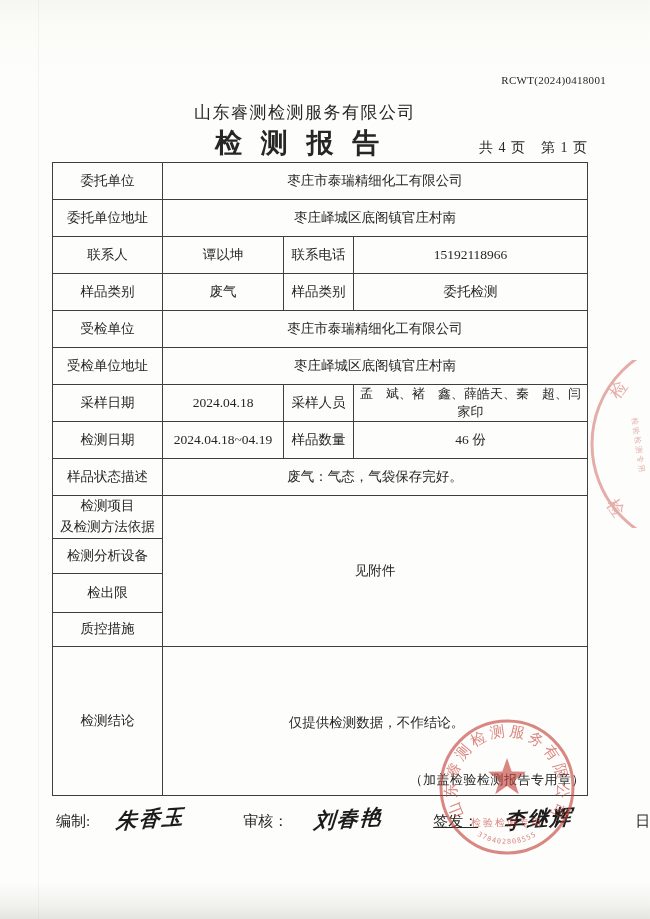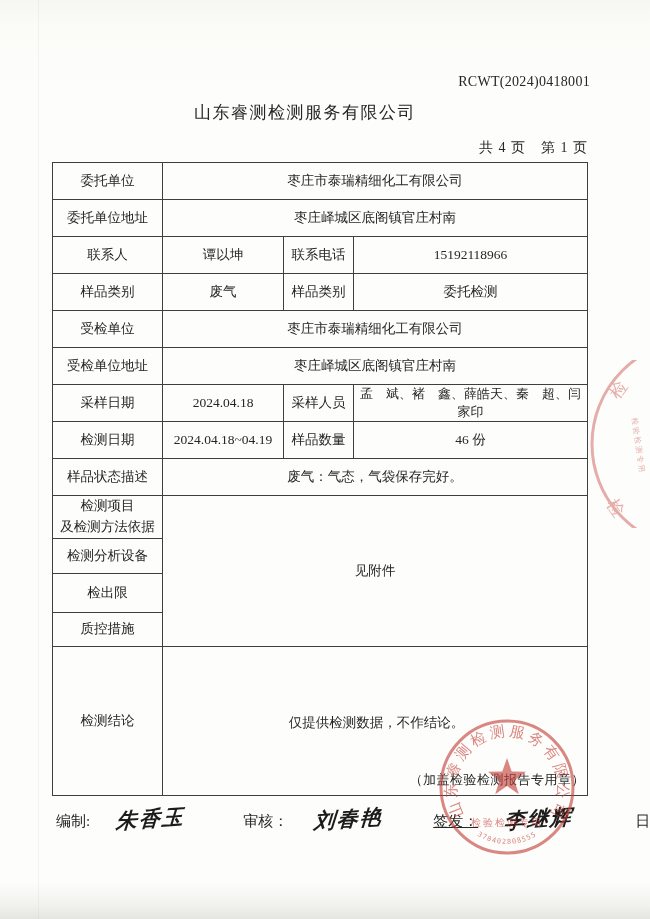--- a/index.html
+++ b/index.html
@@ -5,21 +5,21 @@
   html,body{margin:0;padding:0;background:#ffffff;}
   .page{
     position:relative;
     width:650px;height:919px;
     background:linear-gradient(180deg,#f6f6f3 0%,#fbfbf8 3%,#fdfdfb 10%,#fdfdfb 96%,#f1f1ee 98.5%,#e4e4e0 100%);
     font-family:"Liberation Serif","DejaVu Serif",serif;
     color:#262626;
     overflow:hidden;
   }
   .scan-line{position:absolute;top:0;bottom:0;width:1px;background:rgba(110,110,110,0.06);}
-  .report-no{position:absolute;top:74px;right:60px;font-size:14px;letter-spacing:.3px;}
+  .report-no{position:absolute;top:74px;right:44px;font-size:11px;letter-spacing:.3px;}
   .company{position:absolute;top:101px;left:0;right:40px;text-align:center;font-size:17px;letter-spacing:1.5px;}
   .title{position:absolute;top:125px;left:0;right:50px;text-align:center;font-size:27px;font-weight:bold;letter-spacing:6px;}
   .page-info{position:absolute;top:139px;right:62px;font-size:14px;letter-spacing:1px;}
   table.report{
     position:absolute;top:162px;left:52px;
     border-collapse:collapse;table-layout:fixed;
     width:535px;font-size:13.5px;
   }
   table.report td{
     border:1px solid #3f3f3f;
@@ -50,20 +50,21 @@
 </style>
 </head>
 <body>
 
 <div class="page">
 
   <div class="scan-line" style="left:38px"></div>
 
   <div class="report-no">RCWT(2024)0418001</div>
   <div class="company">山东睿测检测服务有限公司</div>
+  <div class="title">检 测 报 告</div>
   <div class="page-info">共 4 页　第 1 页</div>
 
   <table class="report">
     <colgroup>
         <col style="width:110px">
         <col style="width:121px">
         <col style="width:70px">
         <col style="width:234px">
       </colgroup>
     <tbody>

